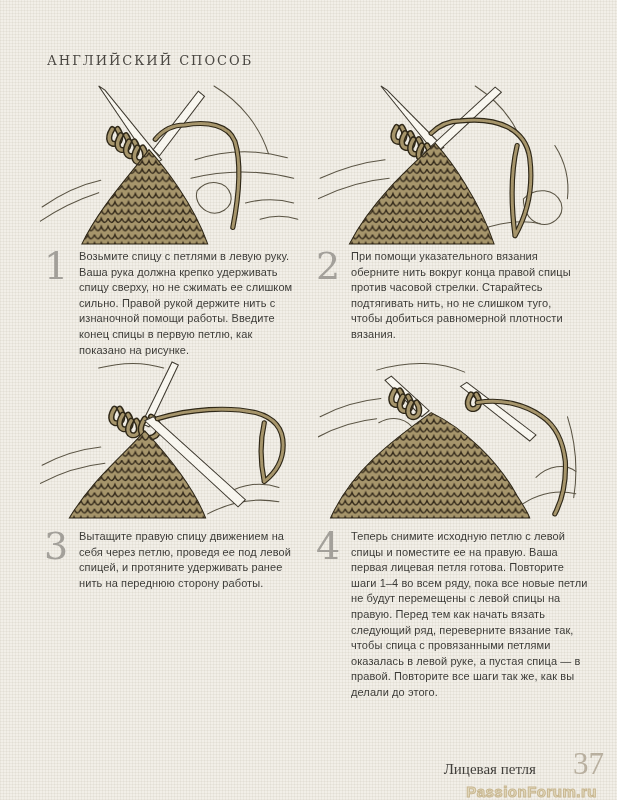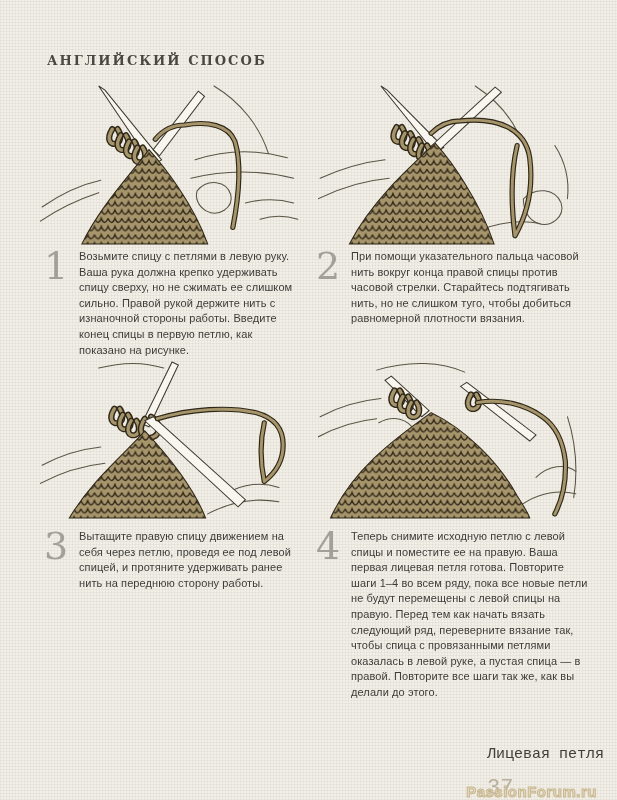--- a/index.html
+++ b/index.html
@@ -11,21 +11,21 @@
   .page{
     position:relative; width:617px; height:800px; margin:0 auto; overflow:hidden;
     background-color:var(--paper);
     background-image:
       repeating-linear-gradient(0deg, rgba(160,152,130,0.10) 0 1px, rgba(0,0,0,0) 1px 3px),
       repeating-linear-gradient(90deg, rgba(160,152,130,0.10) 0 1px, rgba(0,0,0,0) 1px 3px);
     font-family:"Liberation Sans", sans-serif;
   }
   .heading{
     position:absolute; left:47px; top:53px; margin:0;
-    font-family:"DejaVu Serif", serif; font-size:13px; font-weight:700;
+    font-family:"DejaVu Serif", serif; font-size:13px; font-weight:400;
     letter-spacing:2px; color:var(--heading);
   }
   .fig{position:absolute; margin:0; padding:0;}
   .fig svg{display:block; width:100%; height:100%;}
   .fig1{left:40px; top:84px; width:262px; height:164px;}
   .fig2{left:318px; top:84px; width:262px; height:164px;}
   .fig3{left:40px; top:360px; width:262px; height:162px;}
   .fig4{left:318px; top:360px; width:262px; height:162px;}
   .step{position:absolute; display:flex; gap:9px; align-items:flex-start;}
   .step1{left:44px; top:247px; width:258px;}
@@ -35,25 +35,24 @@
   .step-num{
     font-family:"DejaVu Serif", serif; font-size:38px; line-height:38px;
     color:var(--step-number); width:26px; flex:0 0 auto; text-align:left;
   }
   .step-text{
     margin:2px 0 0 0; font-size:11px; line-height:15.6px; color:var(--body-text);
     letter-spacing:0.1px;
   }
   .footer{
     position:absolute; right:13px; top:746px; display:flex; align-items:baseline; gap:13px;
-    font-family:Liberation Mono, monospace;
-    flex-direction:column;
+    font-family:Liberation Serif, serif;
   }
   .footer .section-title{font-size:15px; color:#403e3a;}
-  .footer .pagenum{font-size:22px; color:var(--page-number); font-weight:400;}
+  .footer .pagenum{font-size:31px; color:var(--page-number); font-weight:400;margin-left:24px;}
   .watermark{
     position:absolute; right:20px; top:783px;
     font-size:15px; font-weight:bold; letter-spacing:0.5px;
     color:var(--watermark); -webkit-text-stroke:1px var(--watermark-stroke);
   }
   
   .sketch path{fill:none; stroke:var(--ink-sketch); stroke-width:1; stroke-linecap:round;}
   .needle{fill:var(--needle); stroke:#3f3a30; stroke-width:1;}
   .swatch-fill{fill:var(--swatch); stroke:var(--outline); stroke-width:1;}
   .loop-o,.yarn-o{fill:none; stroke:var(--outline); stroke-linecap:round; stroke-linejoin:round;}
@@ -246,26 +245,26 @@
             <path id="f4y" d="M152,42 C176,38 198,44 214,56 C228,66 234,82 236,100 C237,122 232,140 226,152"></path>
           </defs>
         <use href="#f4y" class="yarn-o"></use>
           <use href="#f4y" class="yarn-i"></use>
       </g>
     </svg>
   </figure>
 
   <div class="step step1">
     <div class="step-num">1</div>
-    <p class="step-text">Возьмите спицу с петлями в левую руку. Ваша рука должна крепко удерживать спицу сверху, но не сжимать ее слишком сильно. Правой рукой держите нить с изнаночной стороны работы. Введите конец спицы в первую петлю, как показано на рисунке.</p>
+    <p class="step-text">Возьмите спицу с петлями в левую руку. Ваша рука должна крепко удерживать спицу сверху, но не сжимать ее слишком сильно. Правой рукой держите нить с изнаночной помощи работы. Введите конец спицы в первую петлю, как показано на рисунке.</p>
   </div>
 
   <div class="step step2">
     <div class="step-num">2</div>
-    <p class="step-text">При помощи указательного пальца часовой нить вокруг конца правой спицы против часовой стрелки. Старайтесь подтягивать нить, но не слишком туго, чтобы добиться равномерной плотности вязания.</p>
+    <p class="step-text">При помощи указательного вязания оберните нить вокруг конца правой спицы против часовой стрелки. Старайтесь подтягивать нить, но не слишком туго, чтобы добиться равномерной плотности вязания.</p>
   </div>
 
   <div class="step step3">
     <div class="step-num">3</div>
     <p class="step-text">Вытащите правую спицу движением на себя через петлю, проведя ее под левой спицей, и протяните удерживать ранее нить на переднюю сторону работы.</p>
   </div>
 
   <div class="step step4">
     <div class="step-num">4</div>
     <p class="step-text">Теперь снимите исходную петлю с левой спицы и поместите ее на правую. Ваша первая лицевая петля готова. Повторите шаги 1–4 во всем ряду, пока все новые петли не будут перемещены с левой спицы на правую. Перед тем как начать вязать следующий ряд, переверните вязание так, чтобы спица с провязанными петлями оказалась в левой руке, а пустая спица — в правой. Повторите все шаги так же, как вы делали до этого.</p>

